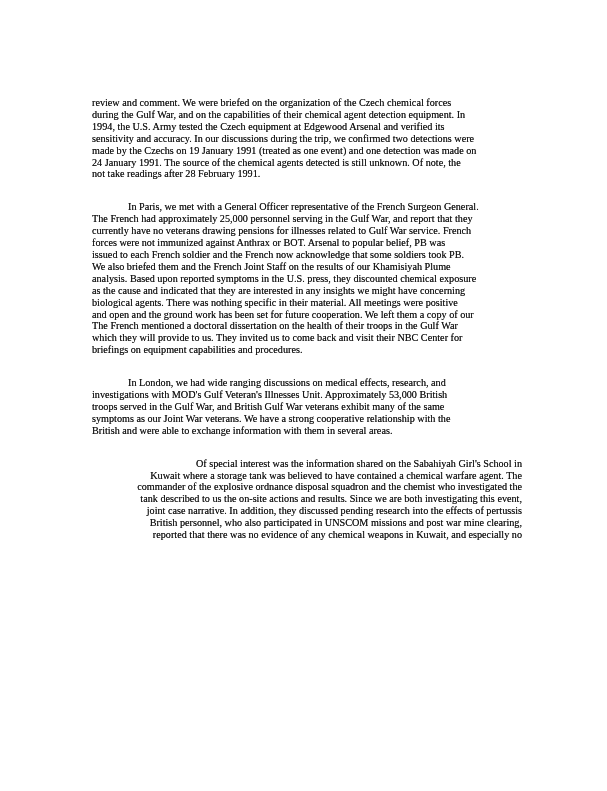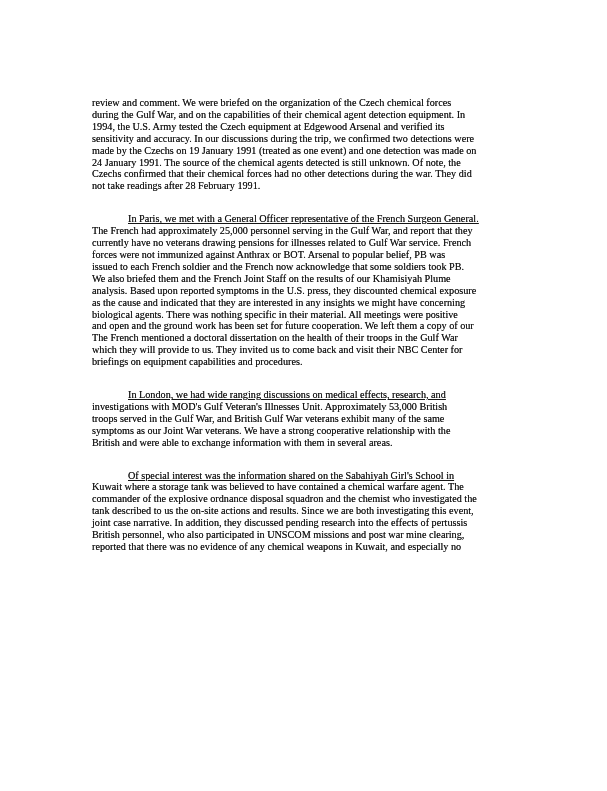--- a/index.html
+++ b/index.html
@@ -26,42 +26,41 @@
     
     text-shadow: 0 0 0.5px rgba(10,10,10,0.75);
     -webkit-font-smoothing: antialiased;
   }
   .para {
     margin: 0 0 21px 0;
     padding: 0;
   }
   .para:last-child {
     margin-bottom: 0;
+    text-align: right;
   }
   .line {
     white-space: nowrap;
   }
   .para.indented .line:first-child {
     padding-left: 36px;
-    text-decoration: underline;
   }
 </style>
 </head>
 <body>
 
 <div class="page">
   <div class="text-block">
       <div class="para">
         <div class="line">review and comment. We were briefed on the organization of the Czech chemical forces</div>
         <div class="line">during the Gulf War, and on the capabilities of their chemical agent detection equipment.  In</div>
         <div class="line">1994, the U.S. Army tested the Czech equipment at Edgewood Arsenal and verified its</div>
         <div class="line">sensitivity and accuracy.  In our discussions during the trip, we confirmed two detections were</div>
         <div class="line">made by the Czechs on 19 January 1991 (treated as one event) and one detection was made on</div>
         <div class="line">24 January 1991.  The source of the chemical agents detected is still unknown.  Of note, the</div>
-        <div class="line">Czechs confirmed that their chemical forces had no other detections during the war.  They did</div>
         <div class="line">not take readings after 28 February 1991.</div>
       </div>
       <div class="para indented">
         <div class="line">In Paris, we met with a General Officer representative of the French Surgeon General.</div>
         <div class="line">The French had approximately 25,000 personnel serving in the Gulf War, and report that they</div>
         <div class="line">currently have no veterans drawing pensions for illnesses related to Gulf War service.  French</div>
         <div class="line">forces were not immunized against Anthrax or BOT.  Arsenal to popular belief, PB was</div>
         <div class="line">issued to each French soldier and the French now acknowledge that some soldiers took PB.</div>
         <div class="line">We also briefed them and the French Joint Staff on the results of our Khamisiyah Plume</div>
         <div class="line">analysis. Based upon reported symptoms in the U.S. press, they discounted chemical exposure</div>

